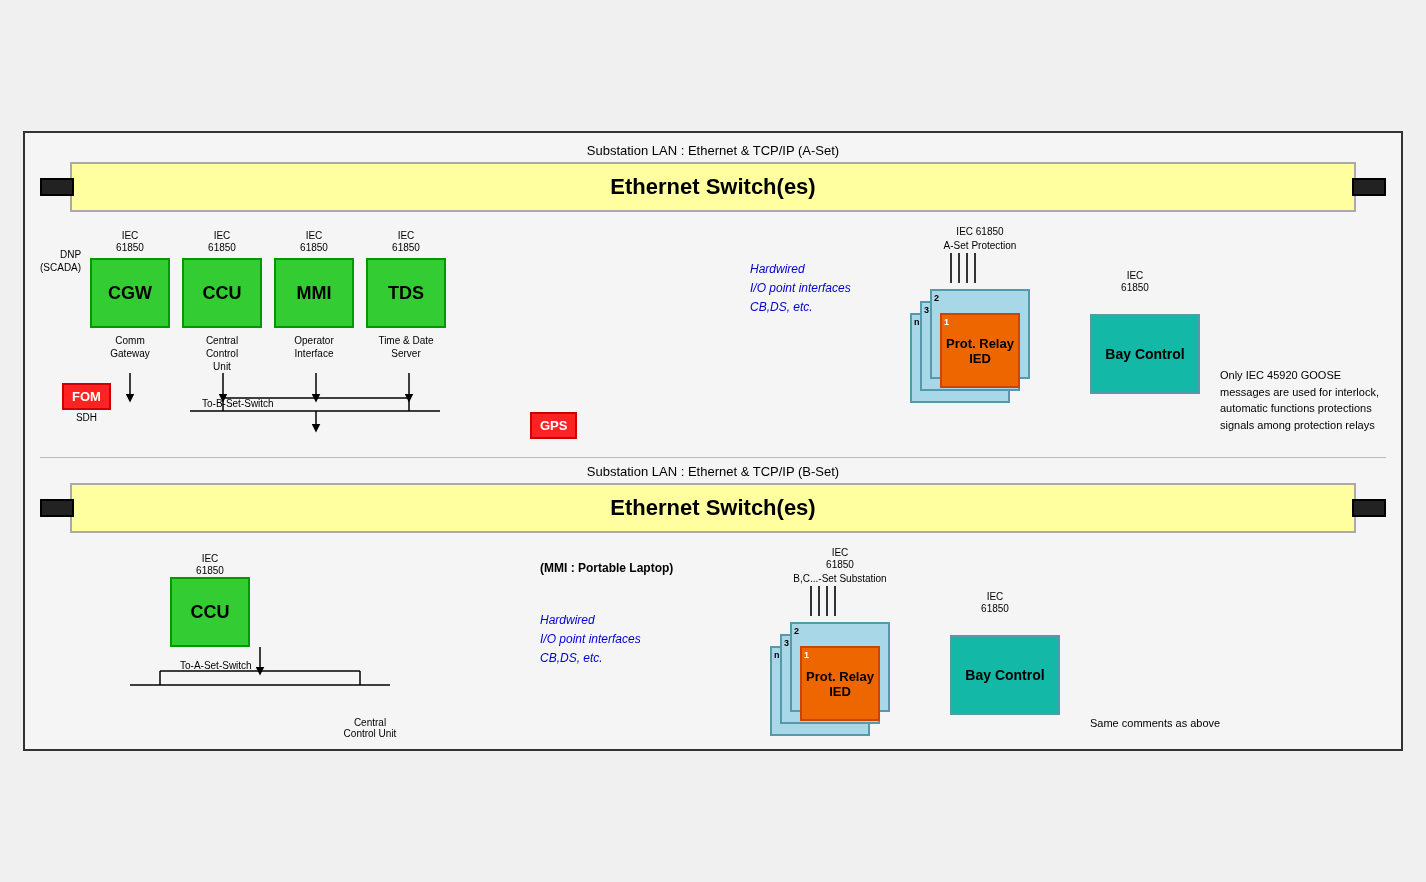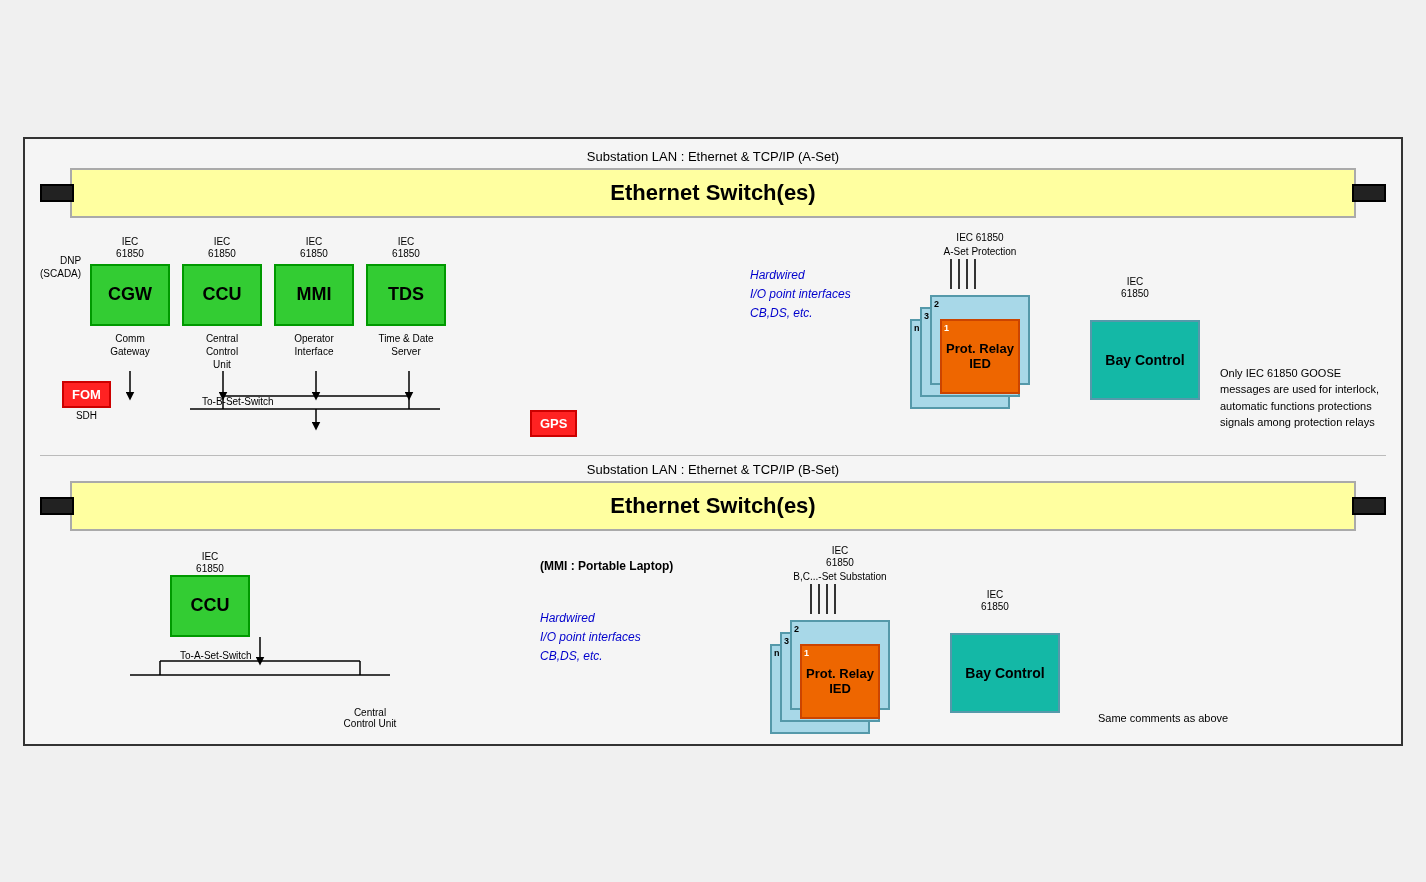--- a/index.html
+++ b/index.html
@@ -92,21 +92,21 @@
       line-height: 1.2;
       color: #000;
     }
     .green-box {
       background: #33cc33;
       border: 2px solid #009900;
       color: #000;
       font-size: 18px;
       font-weight: bold;
       width: 80px;
-      height: 62px;
+      height: 70px;
       display: flex;
       align-items: center;
       justify-content: center;
     }
     .device-desc {
       font-size: 10px;
       text-align: center;
       line-height: 1.3;
       color: #000;
       margin-top: 2px;
@@ -398,21 +398,21 @@
           </div>
         </div>
       </div>
 
       <div style="margin-top:50px;">
         <div class="iec-top">IEC<br>61850</div>
         <div class="bay-control-box">Bay Control</div>
       </div>
 
       <div style="margin-top:10px; max-width:300px; align-self:flex-end; padding-bottom:10px;">
-        <div class="goose-text">Only IEC 61850 GOOSE messages
+        <div class="goose-text">Only IEC 45920 GOOSE messages
 are used for interlock, automatic functions
 protections signals among protection relays</div>
       </div>
 
     </div>
   </div>
 
   <hr class="mid-separator">
   <div class="section-label">Substation LAN : Ethernet &amp; TCP/IP (B-Set)</div>
 
@@ -482,20 +482,20 @@
             <span class="stack-num" style="left:2px;top:2px; color:#fff;">1</span>
           </div>
         </div>
       </div>
 
       <div style="margin-top:50px;">
         <div class="iec-top">IEC<br>61850</div>
         <div class="bay-control-box">Bay Control</div>
       </div>
 
-      <div style="align-self:flex-end; padding-bottom:10px; margin-left:18px;">
+      <div style="align-self:flex-end; padding-bottom:10px; margin-left:10px;">
         <div style="font-size:11px; color:#000;">Same comments as above</div>
       </div>
 
     </div>
   </div>
 
 </div>
 
 </body></html>

